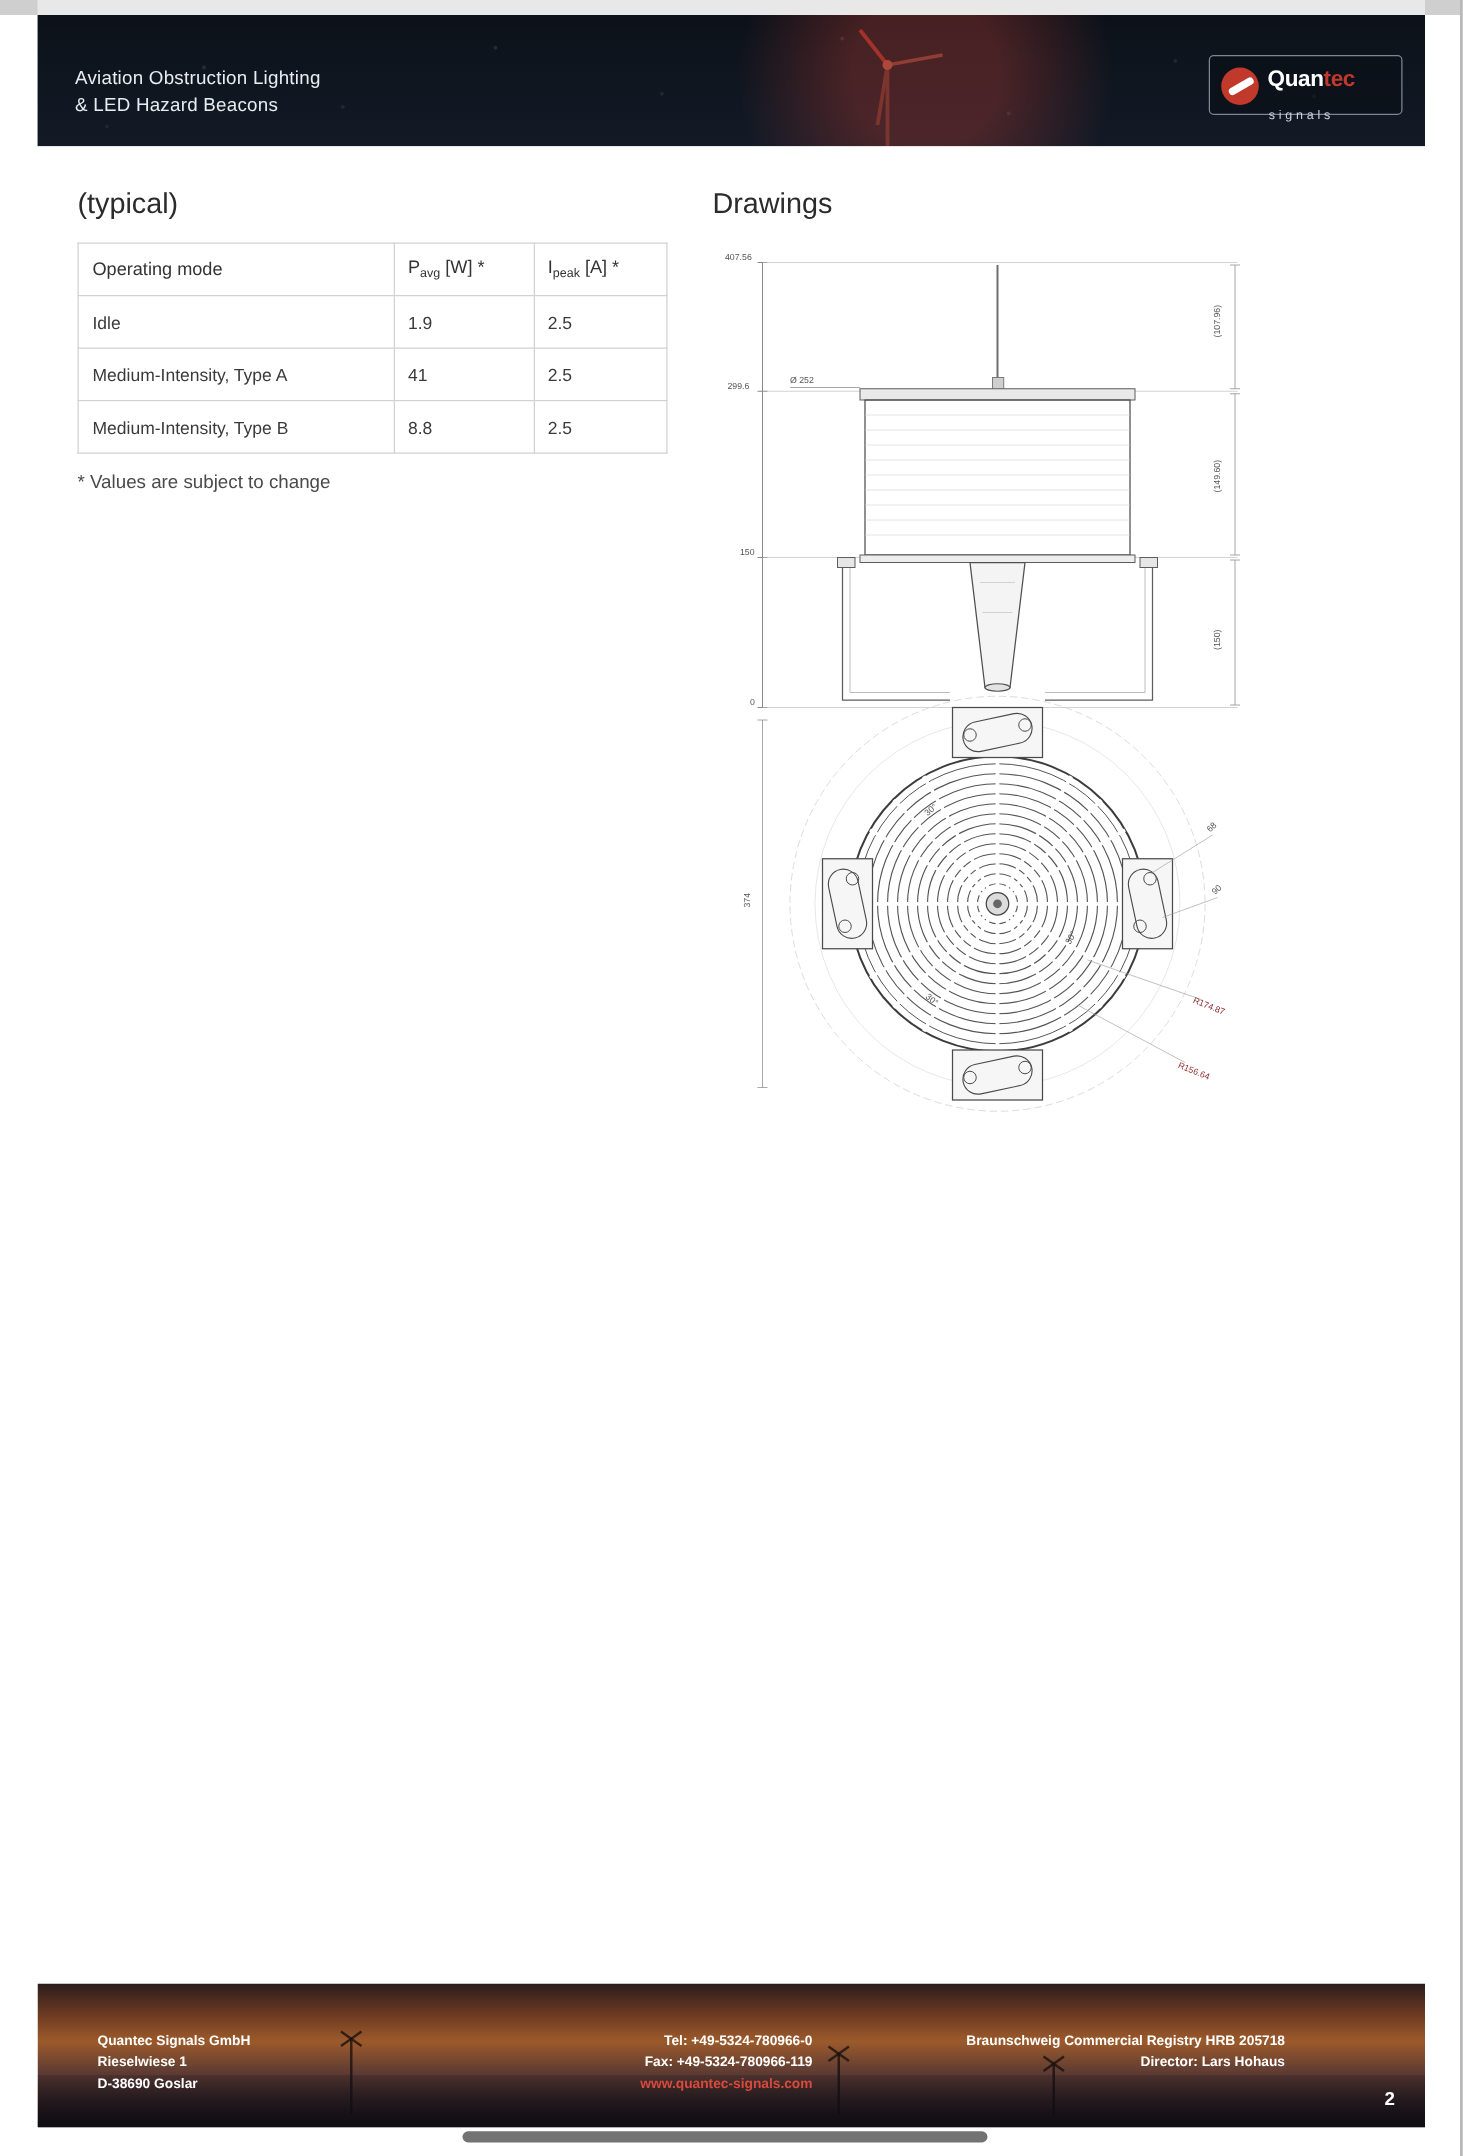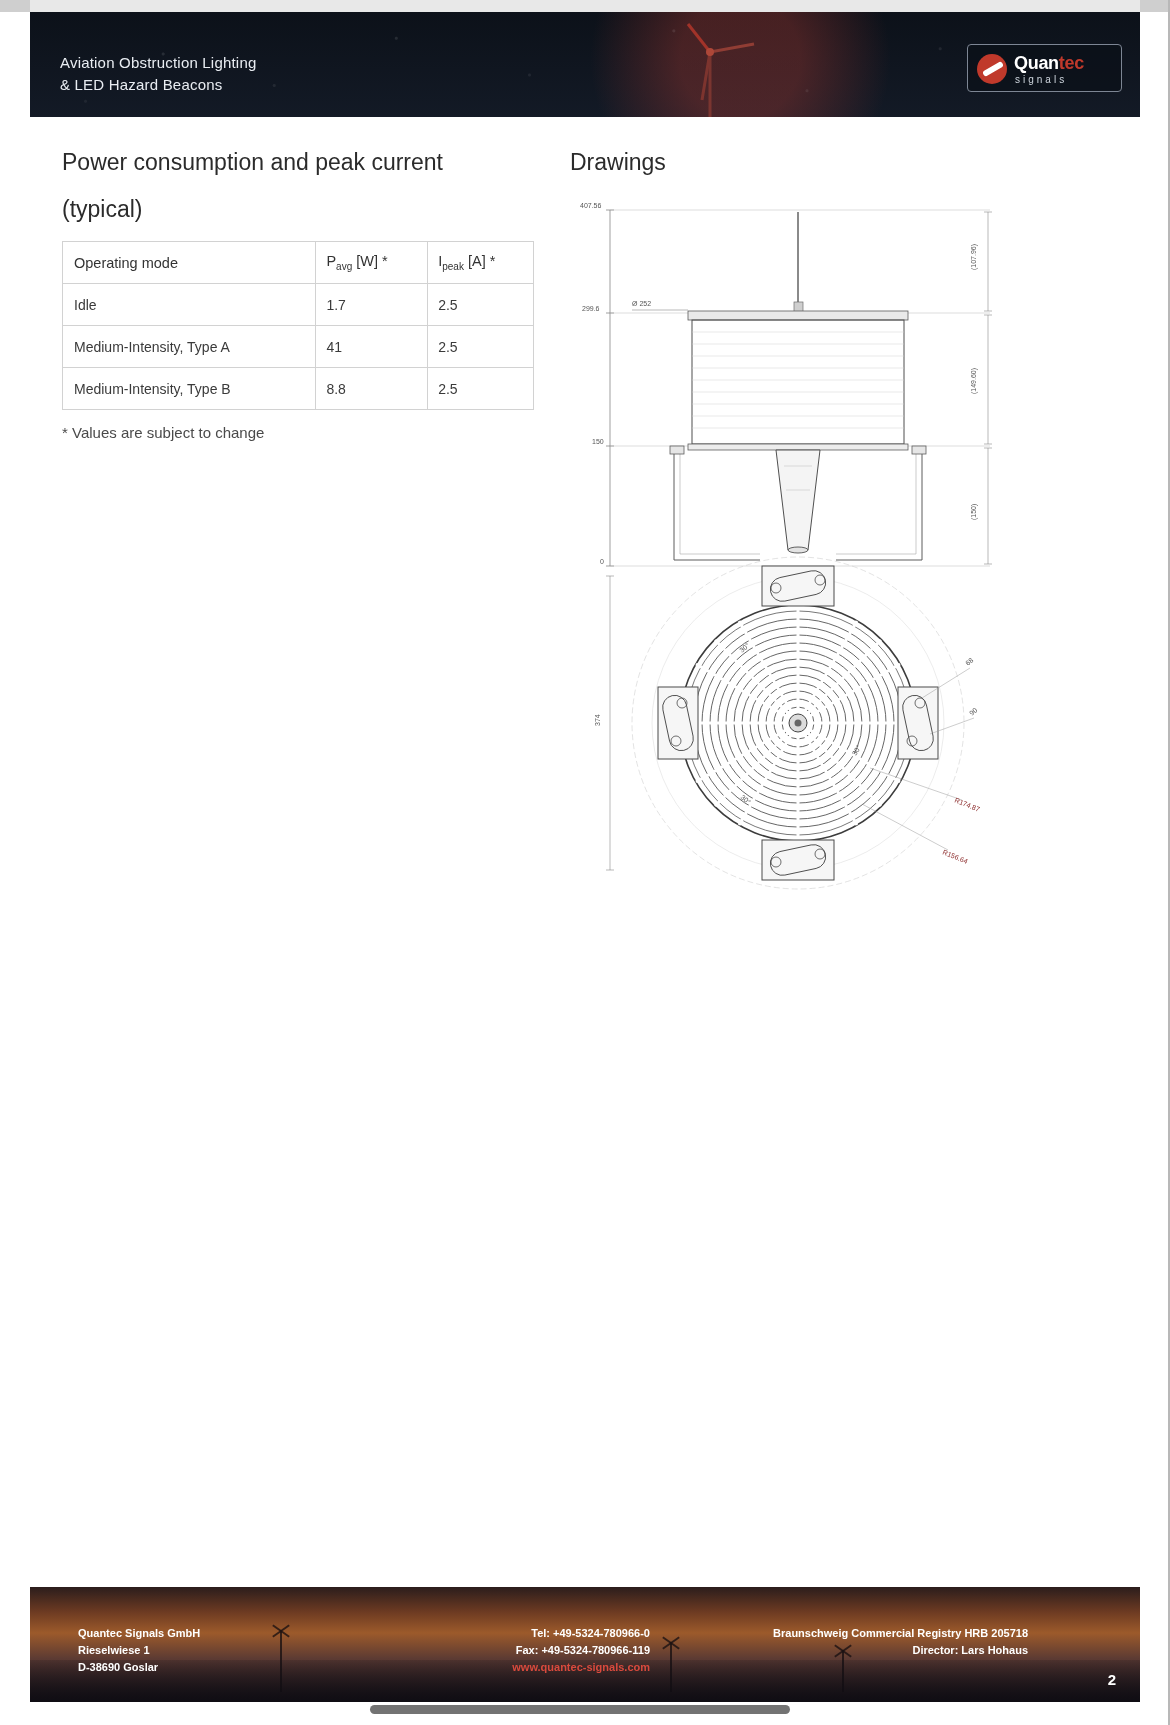--- a/index.html
+++ b/index.html
@@ -109,21 +109,21 @@
     position: absolute;
     left: 46px; top: 8px;
     color: #ffffff;
     font-size: 18px;
     font-weight: 700;
     letter-spacing: -0.3px;
   }
   .logo-text .tec { color: #c0392b; }
   .logo-sub {
     position: absolute;
-    left: 47px; top: 29px;
+    left: 47px; top: 42px;
     color: #cfd6de;
     font-size: 10px;
     letter-spacing: 3px;
   }
   
   .body-area {
     position: relative;
     width: 1110px;
     height: 1470px;
     background: #ffffff;
@@ -286,35 +286,34 @@
         <div class="logo-text">
           <span>Quan</span><span class="tec">tec</span>
         </div>
         <div class="logo-sub">signals</div>
       </div>
     </div>
 
     <div class="body-area">
 
       <div class="col-left">
-        <h2 class="sec-title">Power consumption and peak current</h2>
         <h2 class="sec-title">(typical)</h2>
 
         <table class="spec">
           <thead>
             <tr>
               <th>Operating mode</th>
               <th><span>P</span><sub>avg</sub><span> [W] *</span></th>
               <th><span>I</span><sub>peak</sub><span> [A] *</span></th>
             </tr>
           </thead>
           <tbody>
             <tr>
               <td>Idle</td>
-              <td>1.7</td>
+              <td>1.9</td>
               <td>2.5</td>
             </tr>
             <tr>
               <td>Medium-Intensity, Type A</td>
               <td>41</td>
               <td>2.5</td>
             </tr>
             <tr>
               <td>Medium-Intensity, Type B</td>
               <td>8.8</td>

